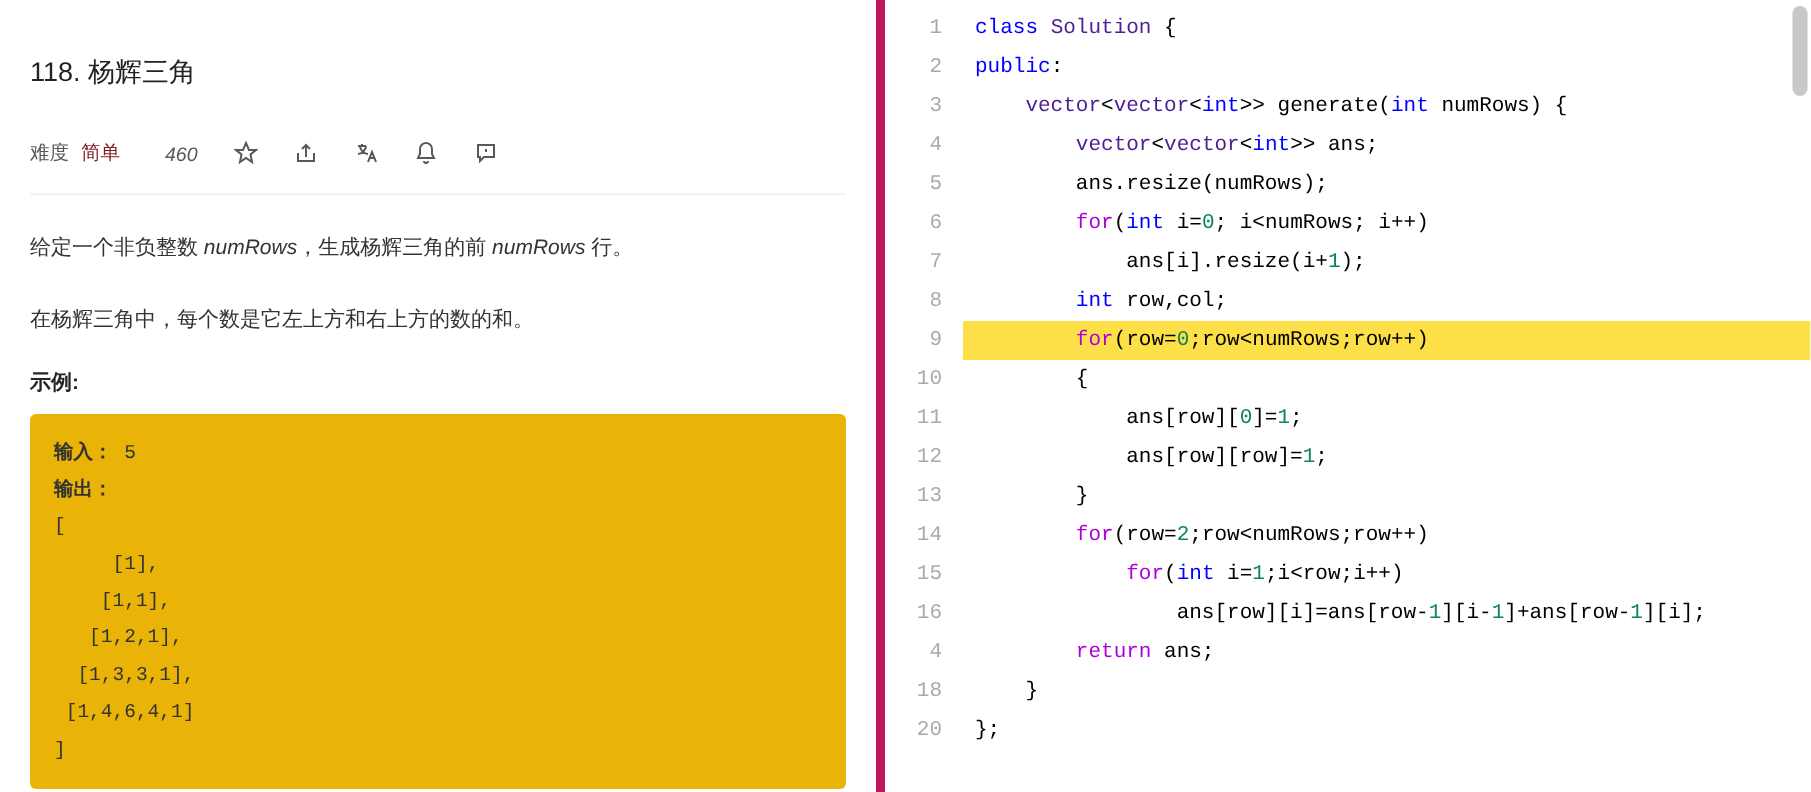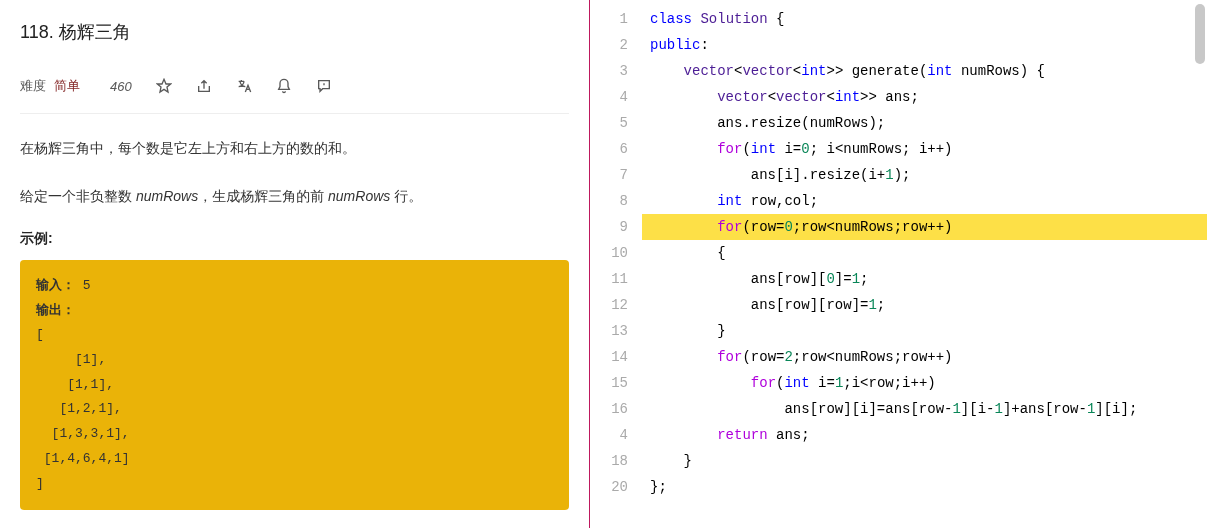--- a/index.html
+++ b/index.html
@@ -8,23 +8,23 @@
     font-size: 14px;
     color: #262626;
     background: #fff;
     width: 1207px;
     height: 528px;
     overflow: hidden;
   }
   .container { display: flex; height: 100%; }
   .left-pane {
     width: 590px;
-    padding: 20px 20px 0 20px;
+    padding: 36px 20px 0 20px;
     overflow-y: auto;
-    border-right: 1px solid #be185d;
+    border-right: 6px solid #be185d;
   }
   .right-pane {
     flex: 1;
     position: relative;
     padding-left: 8px;
     padding-top: 6px;
   }
   .title { font-size: 18px; font-weight: 500; margin-bottom: 16px; color:#222; }
   .meta-row {
     display: flex; align-items: center; gap: 24px;
@@ -122,25 +122,25 @@
       <span class="icon-btn">
         <svg viewBox="0 0 24 24" fill="none" stroke="currentColor" stroke-width="2">
             <path d="M4 4h16v12H10l-4 4v-4H4z"></path>
             <path d="M12 8v3M12 13v0"></path>
           </svg>
       </span>
     </div>
 
     <hr class="divider">
 
-    <p class="desc">在杨辉三角中，每个数是它左上方和右上方的数的和。</p>
-
     <p class="desc">
       <span>给定一个非负整数 </span><em>numRows</em><span>，生成杨辉三角的前 </span><em>numRows</em><span> 行。</span>
     </p>
+
+    <p class="desc">在杨辉三角中，每个数是它左上方和右上方的数的和。</p>
 
     <p class="section-label">示例:</p>
 
     <div class="example-box"><span class="strong">输入：</span><span> 5</span>
 <span class="strong">输出：</span>
 <span>[</span>
 <span>     [1],</span>
 <span>    [1,1],</span>
 <span>   [1,2,1],</span>
 <span>  [1,3,3,1],</span>

